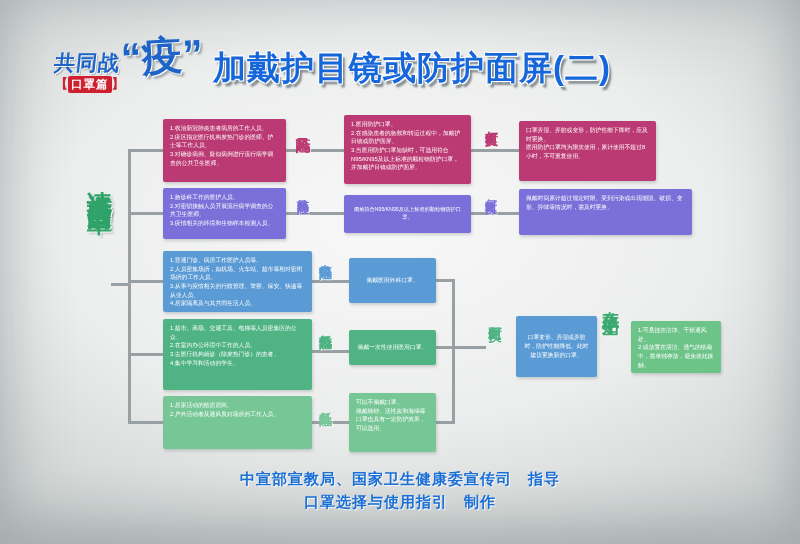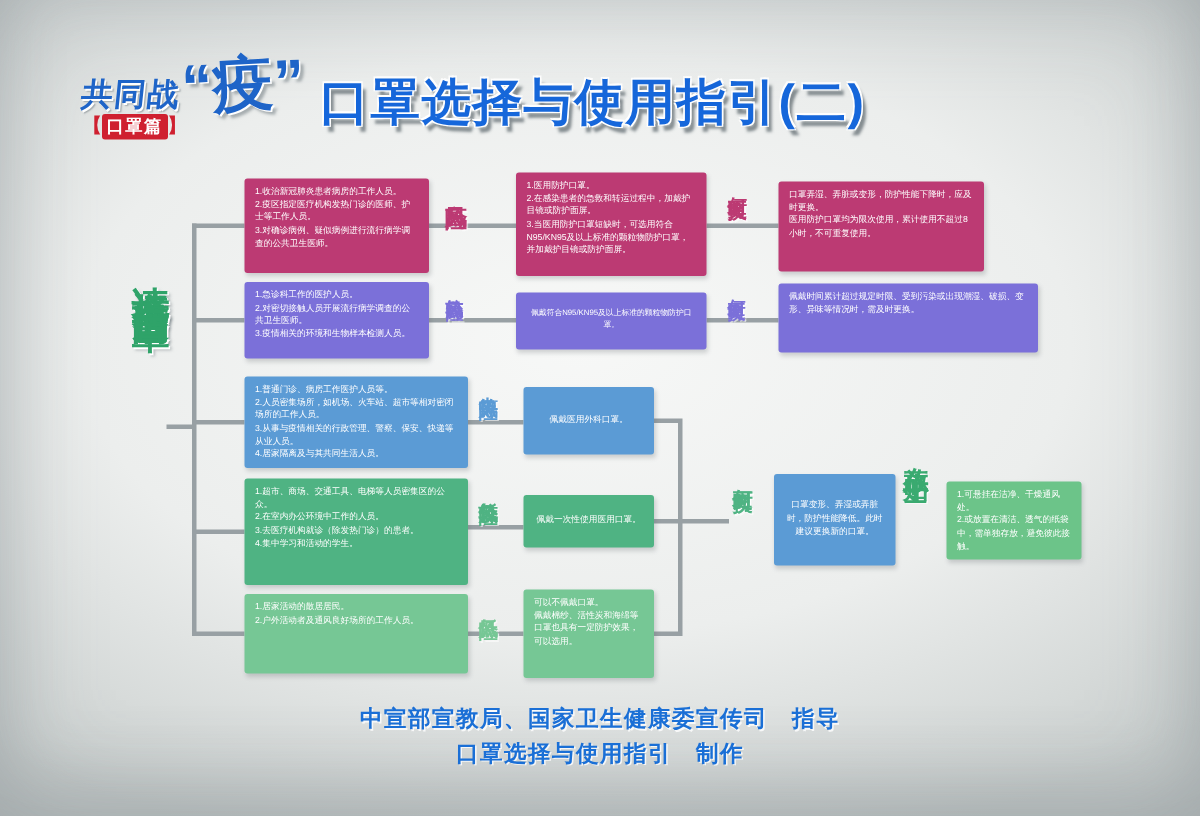--- a/index.html
+++ b/index.html
@@ -45,21 +45,21 @@
       <span class="campaign" style="color: rgb(30, 100, 200);">共同战</span>
       <span class="yi" style="color: rgb(30, 100, 200);">“疫”</span>
     </div>
     <div class="tagline">
       <span class="bracket" style="color: rgb(207, 32, 48);">【</span>
       <span class="tagbox" style="background-color: rgb(207, 32, 48);">口罩篇</span>
       <span class="bracket" style="color: rgb(207, 32, 48);">】</span>
     </div>
   </div>
 
-  <div id="main-title" style="color: rgb(22, 103, 219);">口罩选择与使用指引(二)</div>
+  <div id="main-title" style="color: rgb(22, 103, 219);">加戴护目镜或防护面屏(二)</div>
 
   <div id="left-prompt" style="color: rgb(47, 163, 105);">请选择合适的口罩</div>
 
   <div class="conn w3" style="left:128px;top:149px;height:275px;"></div>
   <div class="conn h3" style="left:111px;top:283px;width:17px;"></div>
   <div class="conn h3" style="left:128px;top:149px;width:35px;"></div>
   <div class="conn h3" style="left:128px;top:212px;width:35px;"></div>
   <div class="conn h3" style="left:128px;top:280px;width:35px;"></div>
   <div class="conn h3" style="left:128px;top:353px;width:35px;"></div>
   <div class="conn h3" style="left:128px;top:421px;width:35px;"></div>

